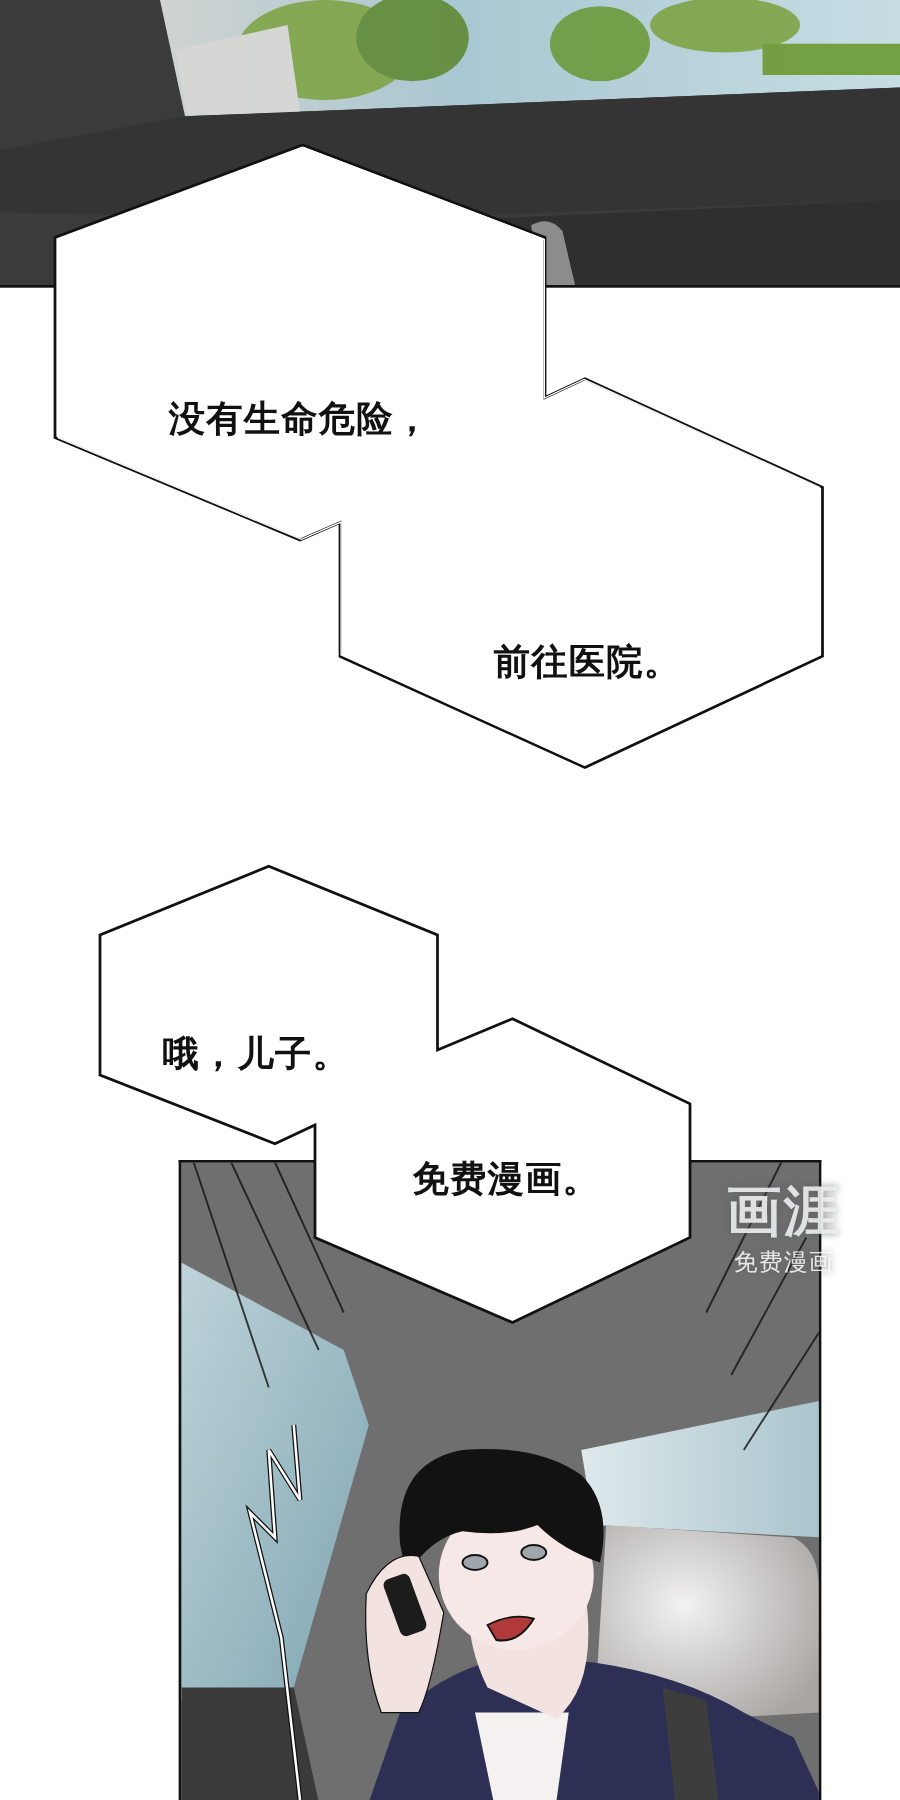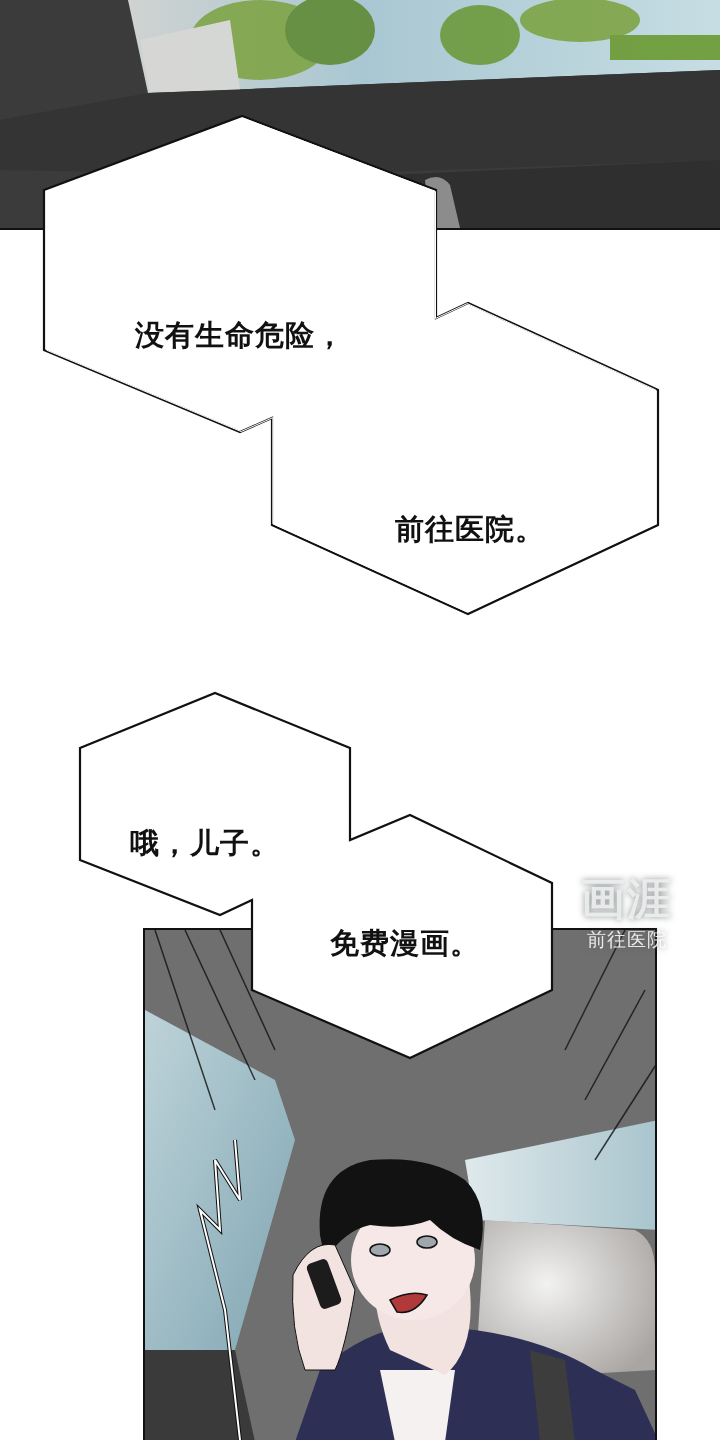--- a/index.html
+++ b/index.html
@@ -2,21 +2,21 @@
 <html><head>
 <meta charset="utf-8">
 <style>
   html, body { margin:0; padding:0; background:#ffffff; }
   body { width:720px; height:1440px; position:relative; overflow:hidden; font-family:"DejaVu Sans","Liberation Sans",sans-serif; }
   .abs { position:absolute; }
   .panel-top { left:0; top:0; width:720px; height:228px; background:#3a3a3a; overflow:hidden; border-bottom:2px solid #111; }
   .panel-bottom { left:143px; top:928px; width:514px; height:512px; overflow:hidden; border:2px solid #111; border-bottom:none; box-sizing:border-box; background:#6e6e6e; }
   svg { display:block; }
   .bubble-text { position:absolute; color:#111; font-size:29px; font-weight:bold; line-height:38px; text-align:center; white-space:pre; letter-spacing:1px; }
-  .watermark { left:562px; top:872px; width:130px; height:100px; text-align:center; color:rgba(255,255,255,0.85); text-shadow:0 0 6px rgba(90,90,90,0.7); }
+  .watermark { left:562px; top:943px; width:130px; height:100px; text-align:center; color:rgba(255,255,255,0.85); text-shadow:0 0 6px rgba(90,90,90,0.7); }
   .wm-main { font-size:44px; font-weight:bold; line-height:54px; letter-spacing:2px; color:rgba(235,240,240,0.9); }
   .wm-sub { font-size:19px; line-height:26px; letter-spacing:1px; }
 </style>
 </head>
 <body>
 
 <div class="abs panel-top">
   <svg width="720" height="228" viewBox="0 0 720 228">
     <defs>
       <linearGradient id="skyg" x1="0" y1="0" x2="1" y2="0">
@@ -118,14 +118,14 @@
   <div>没有生命危险，</div>
 </div>
 <div class="bubble-text" style="left:355px;top:434px;width:230px;">
   <div>前往医院。</div>
 </div>
 <div class="bubble-text" style="left:120px;top:776px;width:170px;margin-top:48px;">哦，儿子。</div>
 <div class="bubble-text" style="left:320px;top:924px;width:170px;">免费漫画。</div>
 
 <div class="abs watermark">
   <div class="wm-main">画涯</div>
-  <div class="wm-sub">前往医院</div>
+  <div class="wm-sub">免费漫画</div>
 </div>
 
 </body></html>

